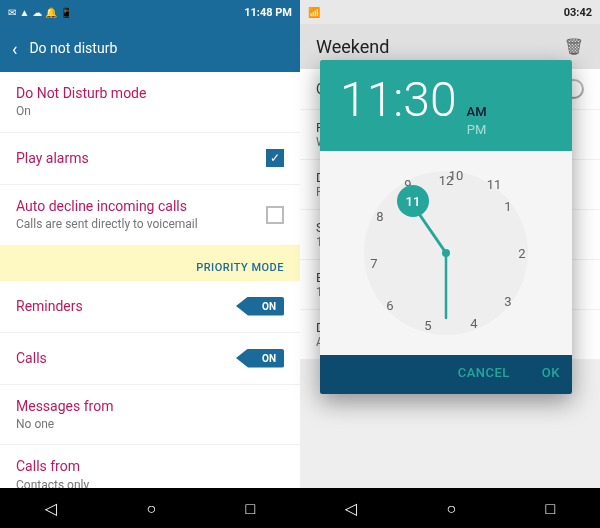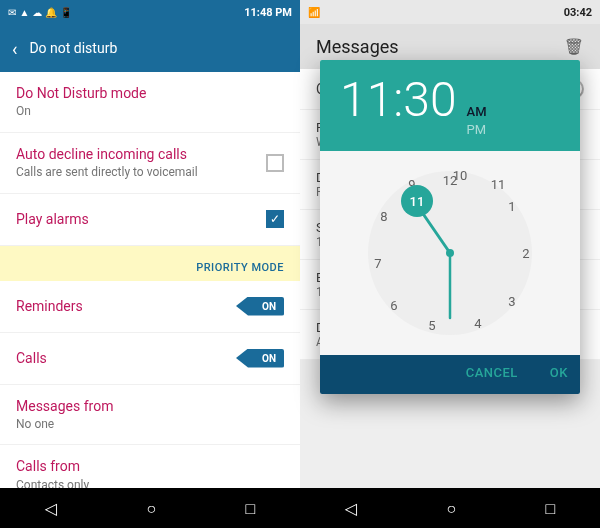--- a/index.html
+++ b/index.html
@@ -237,26 +237,27 @@
       background: #fff;
       border-radius: 50%;
       box-shadow: 0 1px 2px rgba(0,0,0,0.3);
     }
 
     
     .clock-dialog {
       position: absolute;
       top: 60px;
       left: 20px;
-      right: 20px;
+      right: 28px;
       background: #fff;
       border-radius: 2px;
       box-shadow: 0 8px 24px rgba(0,0,0,0.4);
       z-index: 10;
       overflow: hidden;
+      text-align: center;
     }
 
     .clock-header {
       background: #26a69a;
       padding: 16px 20px 12px;
       display: flex;
       align-items: baseline;
       gap: 4px;
     }
     .clock-time {
@@ -349,31 +350,31 @@
 
     <div class="setting-item">
       <div class="setting-item-text">
         <div class="setting-item-title">Do Not Disturb mode</div>
         <div class="setting-item-subtitle">On</div>
       </div>
     </div>
 
     <div class="setting-item">
       <div class="setting-item-text">
+        <div class="setting-item-title">Play alarms</div>
+      </div>
+      <div class="checkbox checked">✓</div>
+    </div>
+
+    <div class="setting-item">
+      <div class="setting-item-text">
         <div class="setting-item-title">Auto decline incoming calls</div>
         <div class="setting-item-subtitle">Calls are sent directly to voicemail</div>
       </div>
       <div class="checkbox"></div>
-    </div>
-
-    <div class="setting-item">
-      <div class="setting-item-text">
-        <div class="setting-item-title">Play alarms</div>
-      </div>
-      <div class="checkbox checked">✓</div>
     </div>
 
     <div class="section-header">
       <span class="section-header-text">PRIORITY MODE</span>
     </div>
 
     <div class="setting-item">
       <div class="setting-item-text">
         <div class="setting-item-title">Reminders</div>
       </div>
@@ -414,21 +415,21 @@
 
   <div class="status-bar-right">
     <div class="left-icons">
       <span style="color:#212121;font-size:10px;">📶</span>
     </div>
     <span class="time-right">03:42</span>
   </div>
 
   <div class="content-right">
     <div class="weekend-header">
-      <span class="weekend-title">Messages</span>
+      <span class="weekend-title">Weekend</span>
       <span class="trash-icon">🗑</span>
     </div>
     <div class="rule-list">
 
       <div class="rule-item">
         <span class="rule-item-text" style="font-size:14px;color:#424242;">Off</span>
         <div class="toggle-switch"></div>
       </div>
 
       <div class="rule-item">

